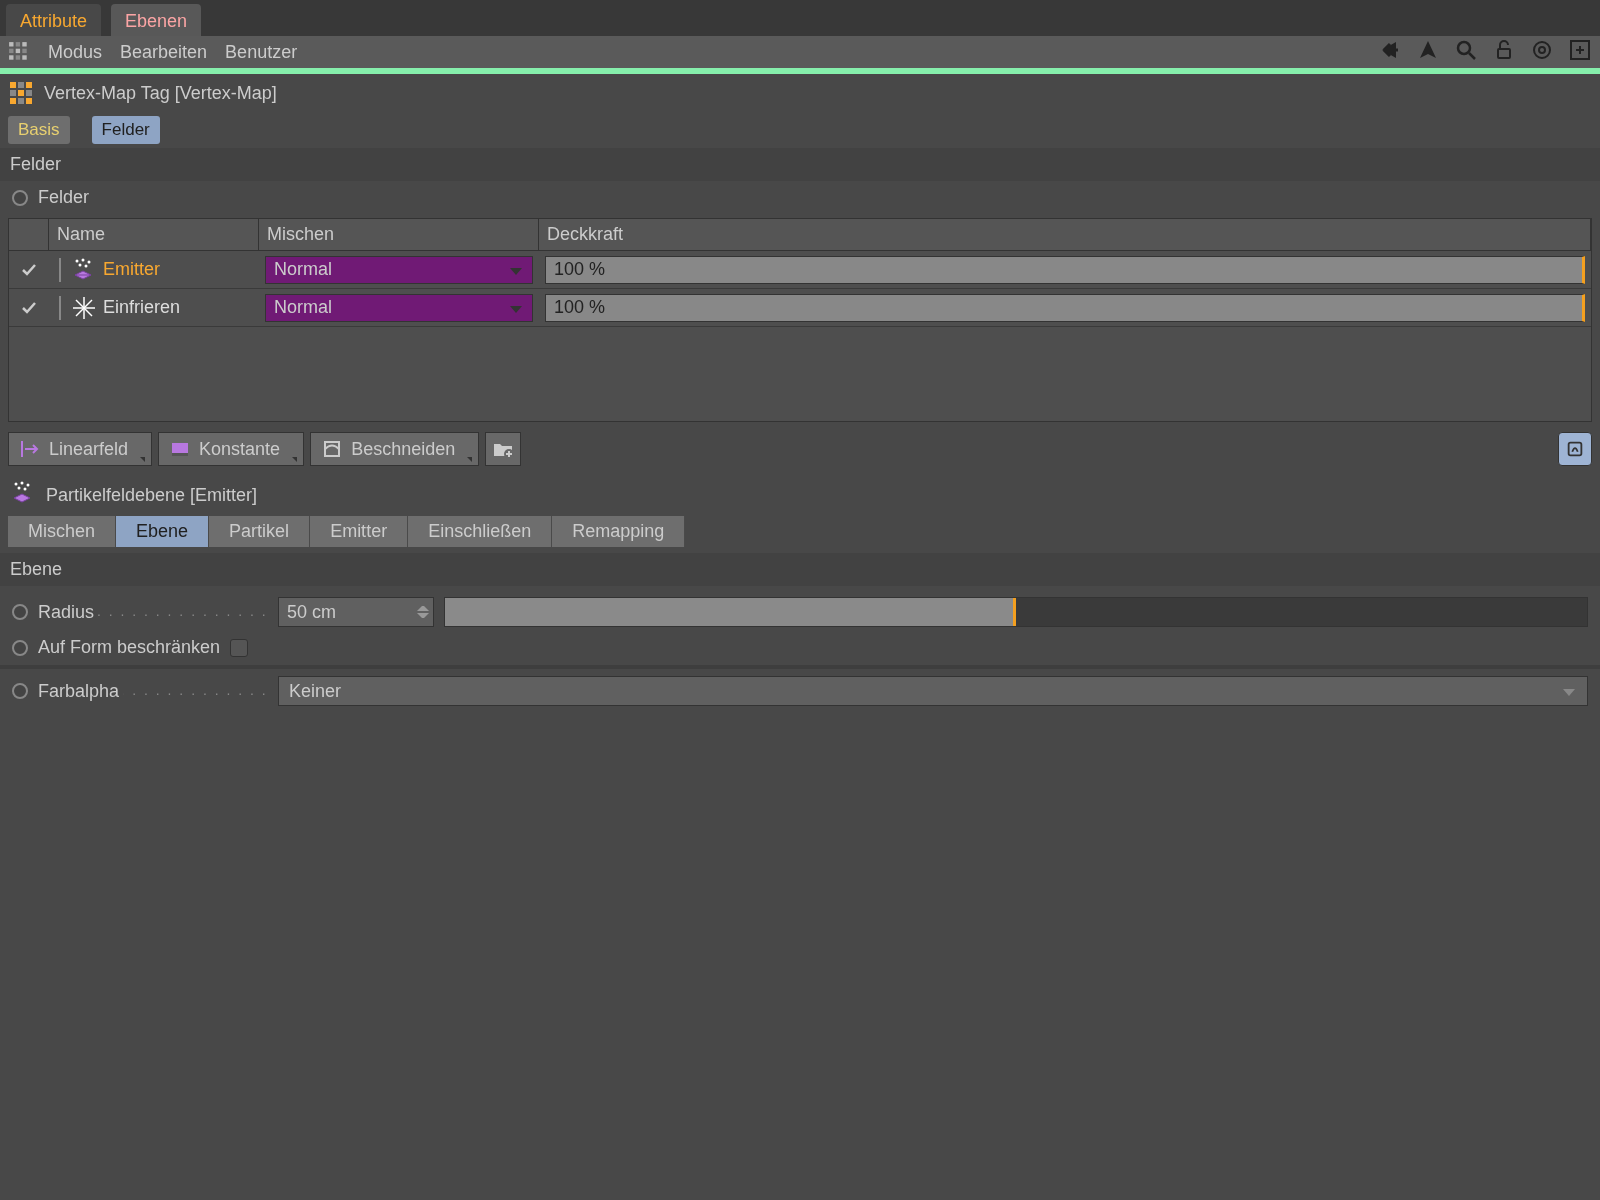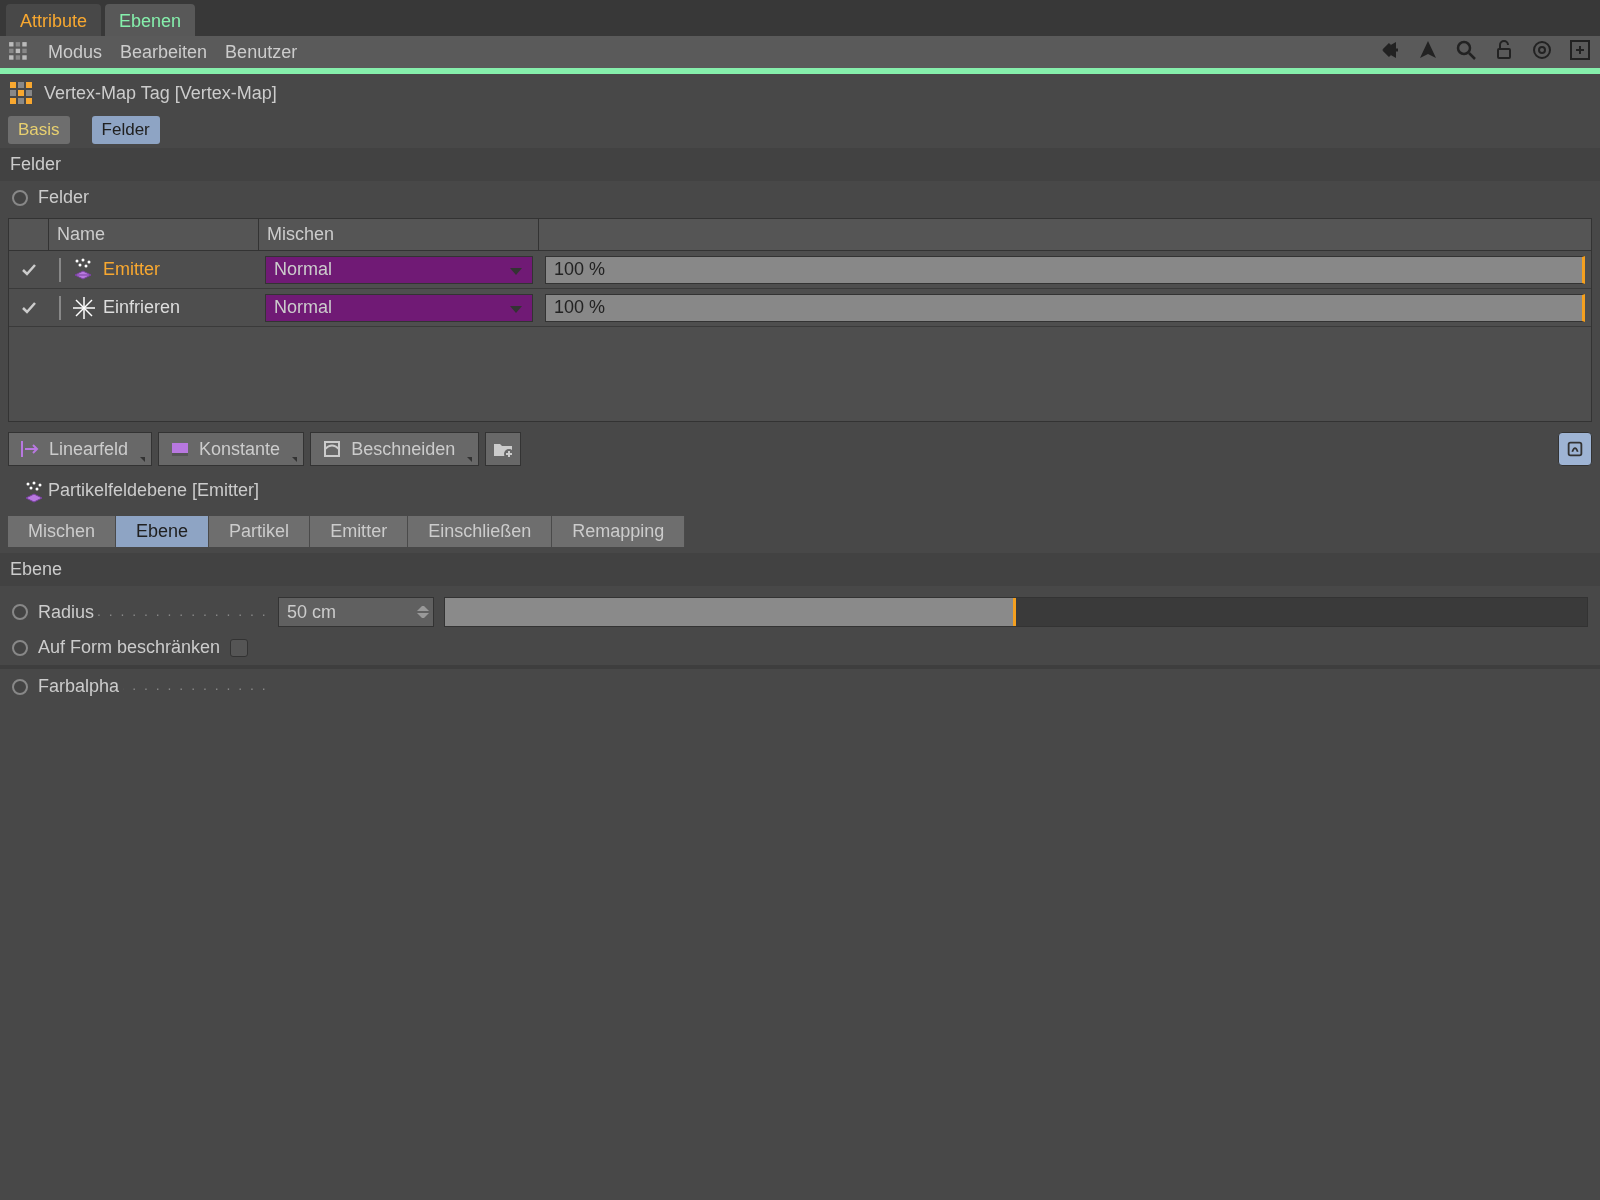--- a/index.html
+++ b/index.html
@@ -1,21 +1,21 @@
 <!DOCTYPE html>
 <html><head>
 <meta charset="utf-8">
 <style>
 * { margin: 0; padding: 0; box-sizing: border-box; font-family: "Helvetica Neue", Arial, sans-serif; }
 body { background: #484848; color: #cccccc; font-size: 18px; width: 1600px; height: 1200px; overflow: hidden; }
 
 .top-tabs { display: flex; background: #383838; height: 36px; padding-left: 6px; }
 .top-tab { padding: 7px 14px; cursor: pointer; border-radius: 4px 4px 0 0; margin-top: 4px; }
 .top-tab.active { background: #484848; color: #f8a830; }
-.top-tab.inactive { background: #585858; color: #86efac; margin-left: 4px; }
+.top-tab.inactive { background: #585858; color: #fca5a5; margin-left: 10px; }
 
 .toolbar1 { display: flex; align-items: center; height: 38px; background: #5a5a5a; border-bottom: 6px solid #86efac; padding-left: 8px; gap: 18px; }
 .toolbar1 .tb-icon { width: 22px; height: 22px; display: flex; align-items: center; justify-content: center; }
 .toolbar1 .tb-menu { color: #cccccc; cursor: pointer; }
 .toolbar1-right { margin-left: auto; display: flex; gap: 14px; padding-right: 8px; align-items: center; }
 .toolbar1-right svg { width: 24px; height: 24px; }
 
 .title-row { display: flex; align-items: center; height: 38px; background: #484848; padding-left: 8px; gap: 10px; }
 .title-row .obj-icon { width: 26px; height: 26px; }
 .title-row .obj-title { color: #cccccc; }
@@ -55,21 +55,21 @@
 .op-box { background: #888888; border: 1px solid #333; border-right: 3px solid #f4a020; height: 28px; display: flex; align-items: center; padding: 0 8px; color: #222; }
 
 .field-btns { display: flex; align-items: center; gap: 6px; padding: 6px 8px; background: #484848; }
 .fbtn { display: flex; align-items: center; gap: 8px; background: #686868; border: 1px solid #333; padding: 4px 10px; height: 34px; cursor: pointer; }
 .fbtn .small-tri { width: 0; height: 0; border-left: 5px solid transparent; border-top: 5px solid #333; position: relative; top: 10px; left: 4px; }
 .fbtn svg { width: 22px; height: 22px; }
 .iconbtn { width: 36px; height: 34px; background: #686868; border: 1px solid #333; display: flex; align-items: center; justify-content: center; cursor: pointer; }
 .iconbtn svg { width: 22px; height: 22px; }
 .iconbtn-right { width: 34px; height: 34px; background: #9eb4d4; border: 1px solid #333; border-radius: 4px; display: flex; align-items: center; justify-content: center; margin-left: auto; cursor: pointer; }
 
-.subtitle-row { display: flex; align-items: flex-start; padding: 8px 22px; }
+.subtitle-row { display: flex; align-items: flex-end; gap: 10px; padding: 8px 10px; }
 .subtitle-row .sicon { width: 26px; height: 26px; }
 
 .sub-tabs2 { display: flex; gap: 0; padding: 2px 8px 6px 8px; }
 .sub-tabs2 .t2 { padding: 5px 20px; background: #6e6e6e; color: #cccccc; cursor: pointer; border-right: 1px solid #4a4a4a; font-size: 18px; }
 .sub-tabs2 .t2.active { background: #8ea4c4; color: #202020; }
 
 .prop-row { display: flex; align-items: center; padding: 5px 12px; gap: 10px; }
 .dots { flex-shrink: 0; width: 230px; position: relative; display: flex; align-items: center; }
 .dots .lbl { background: #484848; padding-right: 4px; z-index: 1; }
 .dots::after { content: ". . . . . . . . . . . . . . . . . . . ."; position: absolute; left: 0; right: 0; bottom: 4px; color: #888; letter-spacing: 2px; overflow: hidden; white-space: nowrap; z-index: 0; font-size: 14px; }
@@ -168,20 +168,21 @@
 <div class="felder-row">
   <span class="bullet"></span>
   <span>Felder</span>
 </div>
 
 <div class="list-wrap">
   <div class="list-head">
     <div class="hcol col-chk"></div>
     <div class="hcol col-name">Name</div>
     <div class="hcol col-blend">Mischen</div>
+    <div class="hcol col-op">Deckkraft</div>
   </div>
   <div class="list-body">
 
     <div class="list-row">
       <div class="chkcell">
         <svg viewBox="0 0 18 18">
             <path d="M3 9 L7 13 L15 4" stroke="#ccc" stroke-width="2.5" fill="none"></path>
           </svg>
       </div>
       <div class="namecell">
@@ -335,13 +336,16 @@
   <span class="chkbox-small"></span>
 </div>
 
 <div class="divider"></div>
 
 <div class="prop-row">
   <span class="bullet"></span>
   <span class="dots">
       <span class="lbl">Farbalpha</span>
     </span>
+  <div class="wide-select">
+    <span>Keiner</span>
+  </div>
 </div>
 
 </body></html>

